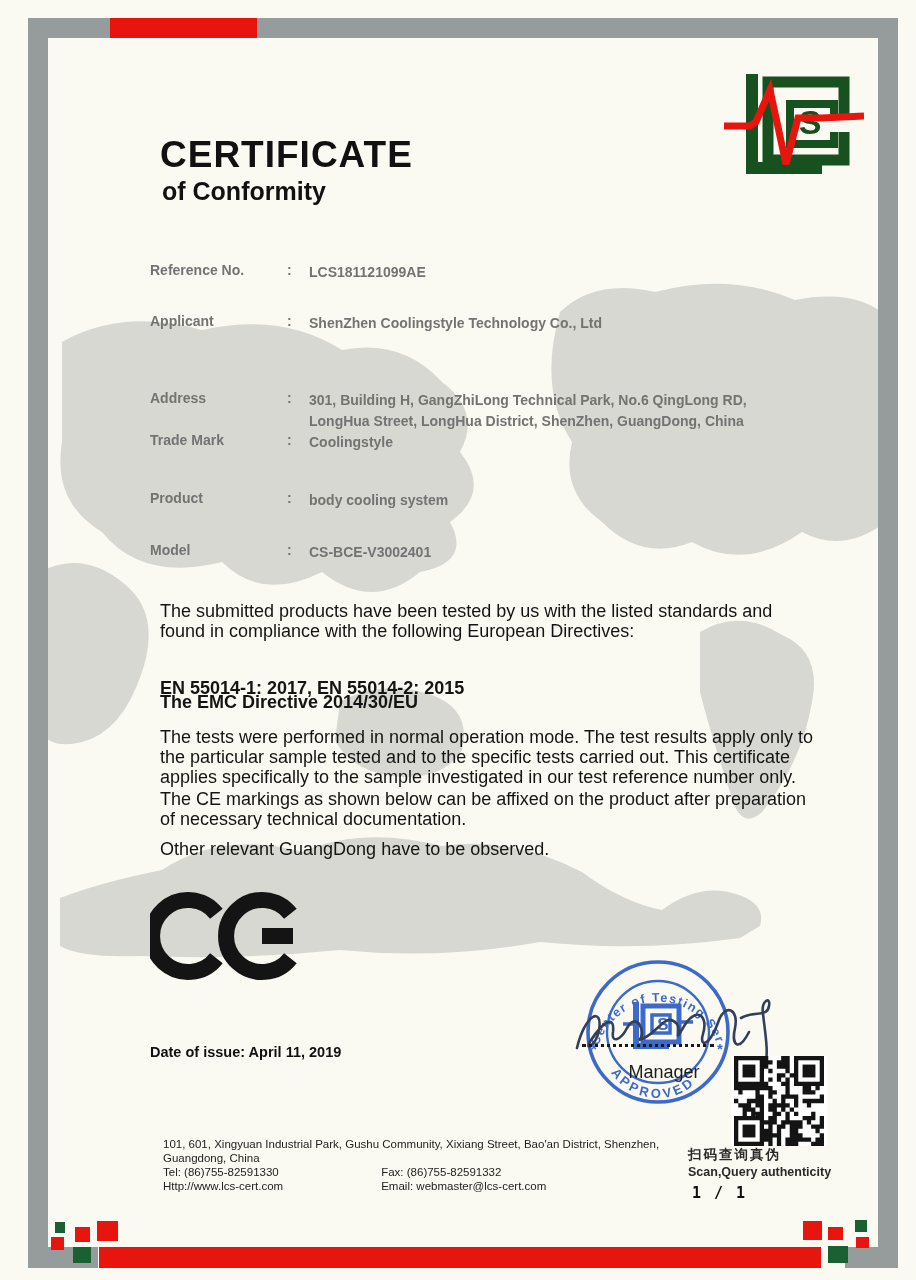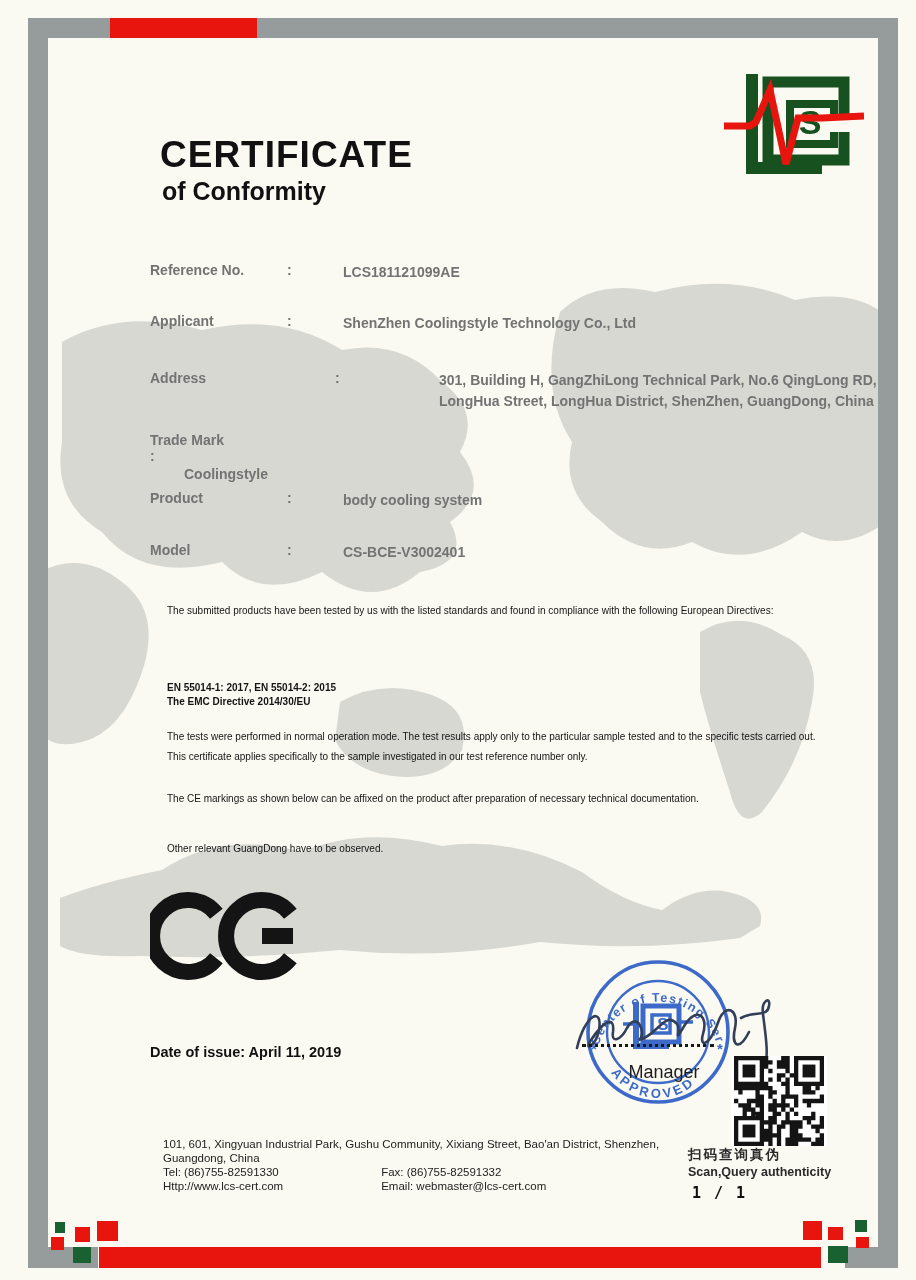--- a/index.html
+++ b/index.html
@@ -23,22 +23,22 @@
   #map{position:absolute;left:40px;top:270px;z-index:0;}
   
   .content{position:absolute;left:0;top:0;width:916px;height:1280px;z-index:1;}
   .title{position:absolute;left:160px;top:134px;}
   .title h1{margin:0;font-size:37px;font-weight:bold;letter-spacing:1px;color:#111;}
   .title h2{margin:1px 0 0 2px;font-size:25px;font-weight:bold;color:#111;}
   #logo{position:absolute;left:724px;top:72px;}
   .field-row{position:absolute;left:150px;display:flex;font-size:14px;font-weight:bold;color:#737373;}
   .field-row .lbl{width:137px;flex:none;}
   .field-row .sep{width:22px;flex:none;}
-  .field-row .val{width:478px;line-height:21px;margin-left:34px;}
-  .para{position:absolute;left:167px;width:662px;font-size:10px;line-height:20px;color:#141414;}
+  .field-row .val{width:478px;line-height:21px;}
+  .para{position:absolute;left:160px;width:662px;font-size:18px;line-height:20px;color:#141414;}
   .para.b{font-weight:bold;}
   #ce{position:absolute;left:150px;top:884px;}
   .date-line{position:absolute;left:150px;top:1044px;font-size:14.5px;font-weight:bold;color:#111;}
   #stamp{position:absolute;left:563px;top:948px;}
   .dotline{position:absolute;left:582px;top:1044px;width:132px;border-bottom:3px dotted #191919;}
   .manager{position:absolute;left:596px;top:1062px;width:136px;text-align:center;font-size:18px;color:#1d1d1d;}
   #qr-svg{position:absolute;left:731px;top:1056px;width:96px;height:90px;background:#fff;}
   .qr-cap{position:absolute;left:688px;top:1146px;width:182px;text-align:left;font-weight:bold;color:#2a2a2a;}
   .qr-cap .cn{font-size:13.5px;display:block;letter-spacing:2px;}
   .qr-cap .en{font-size:12.5px;display:block;margin-top:1px;}
@@ -99,26 +99,26 @@
   <div class="field-row" style="top:262px;">
     <span class="lbl">Reference No.</span>
     <span class="sep">:</span>
     <span class="val">LCS181121099AE</span>
   </div>
   <div class="field-row" style="top:313px;">
     <span class="lbl">Applicant</span>
     <span class="sep">:</span>
     <span class="val">ShenZhen Coolingstyle Technology Co., Ltd</span>
   </div>
-  <div class="field-row" style="top:370px;gap:48px;">
+  <div class="field-row" style="top:390px;">
     <span class="lbl">Address</span>
     <span class="sep">:</span>
     <span class="val">301, Building H, GangZhiLong Technical Park, No.6 QingLong RD, LongHua Street, LongHua District, ShenZhen, GuangDong, China</span>
   </div>
-  <div class="field-row" style="top:432px;flex-direction:column;">
+  <div class="field-row" style="top:432px;">
     <span class="lbl">Trade Mark</span>
     <span class="sep">:</span>
     <span class="val">Coolingstyle</span>
   </div>
   <div class="field-row" style="top:490px;">
     <span class="lbl">Product</span>
     <span class="sep">:</span>
     <span class="val">body cooling system</span>
   </div>
   <div class="field-row" style="top:542px;">

